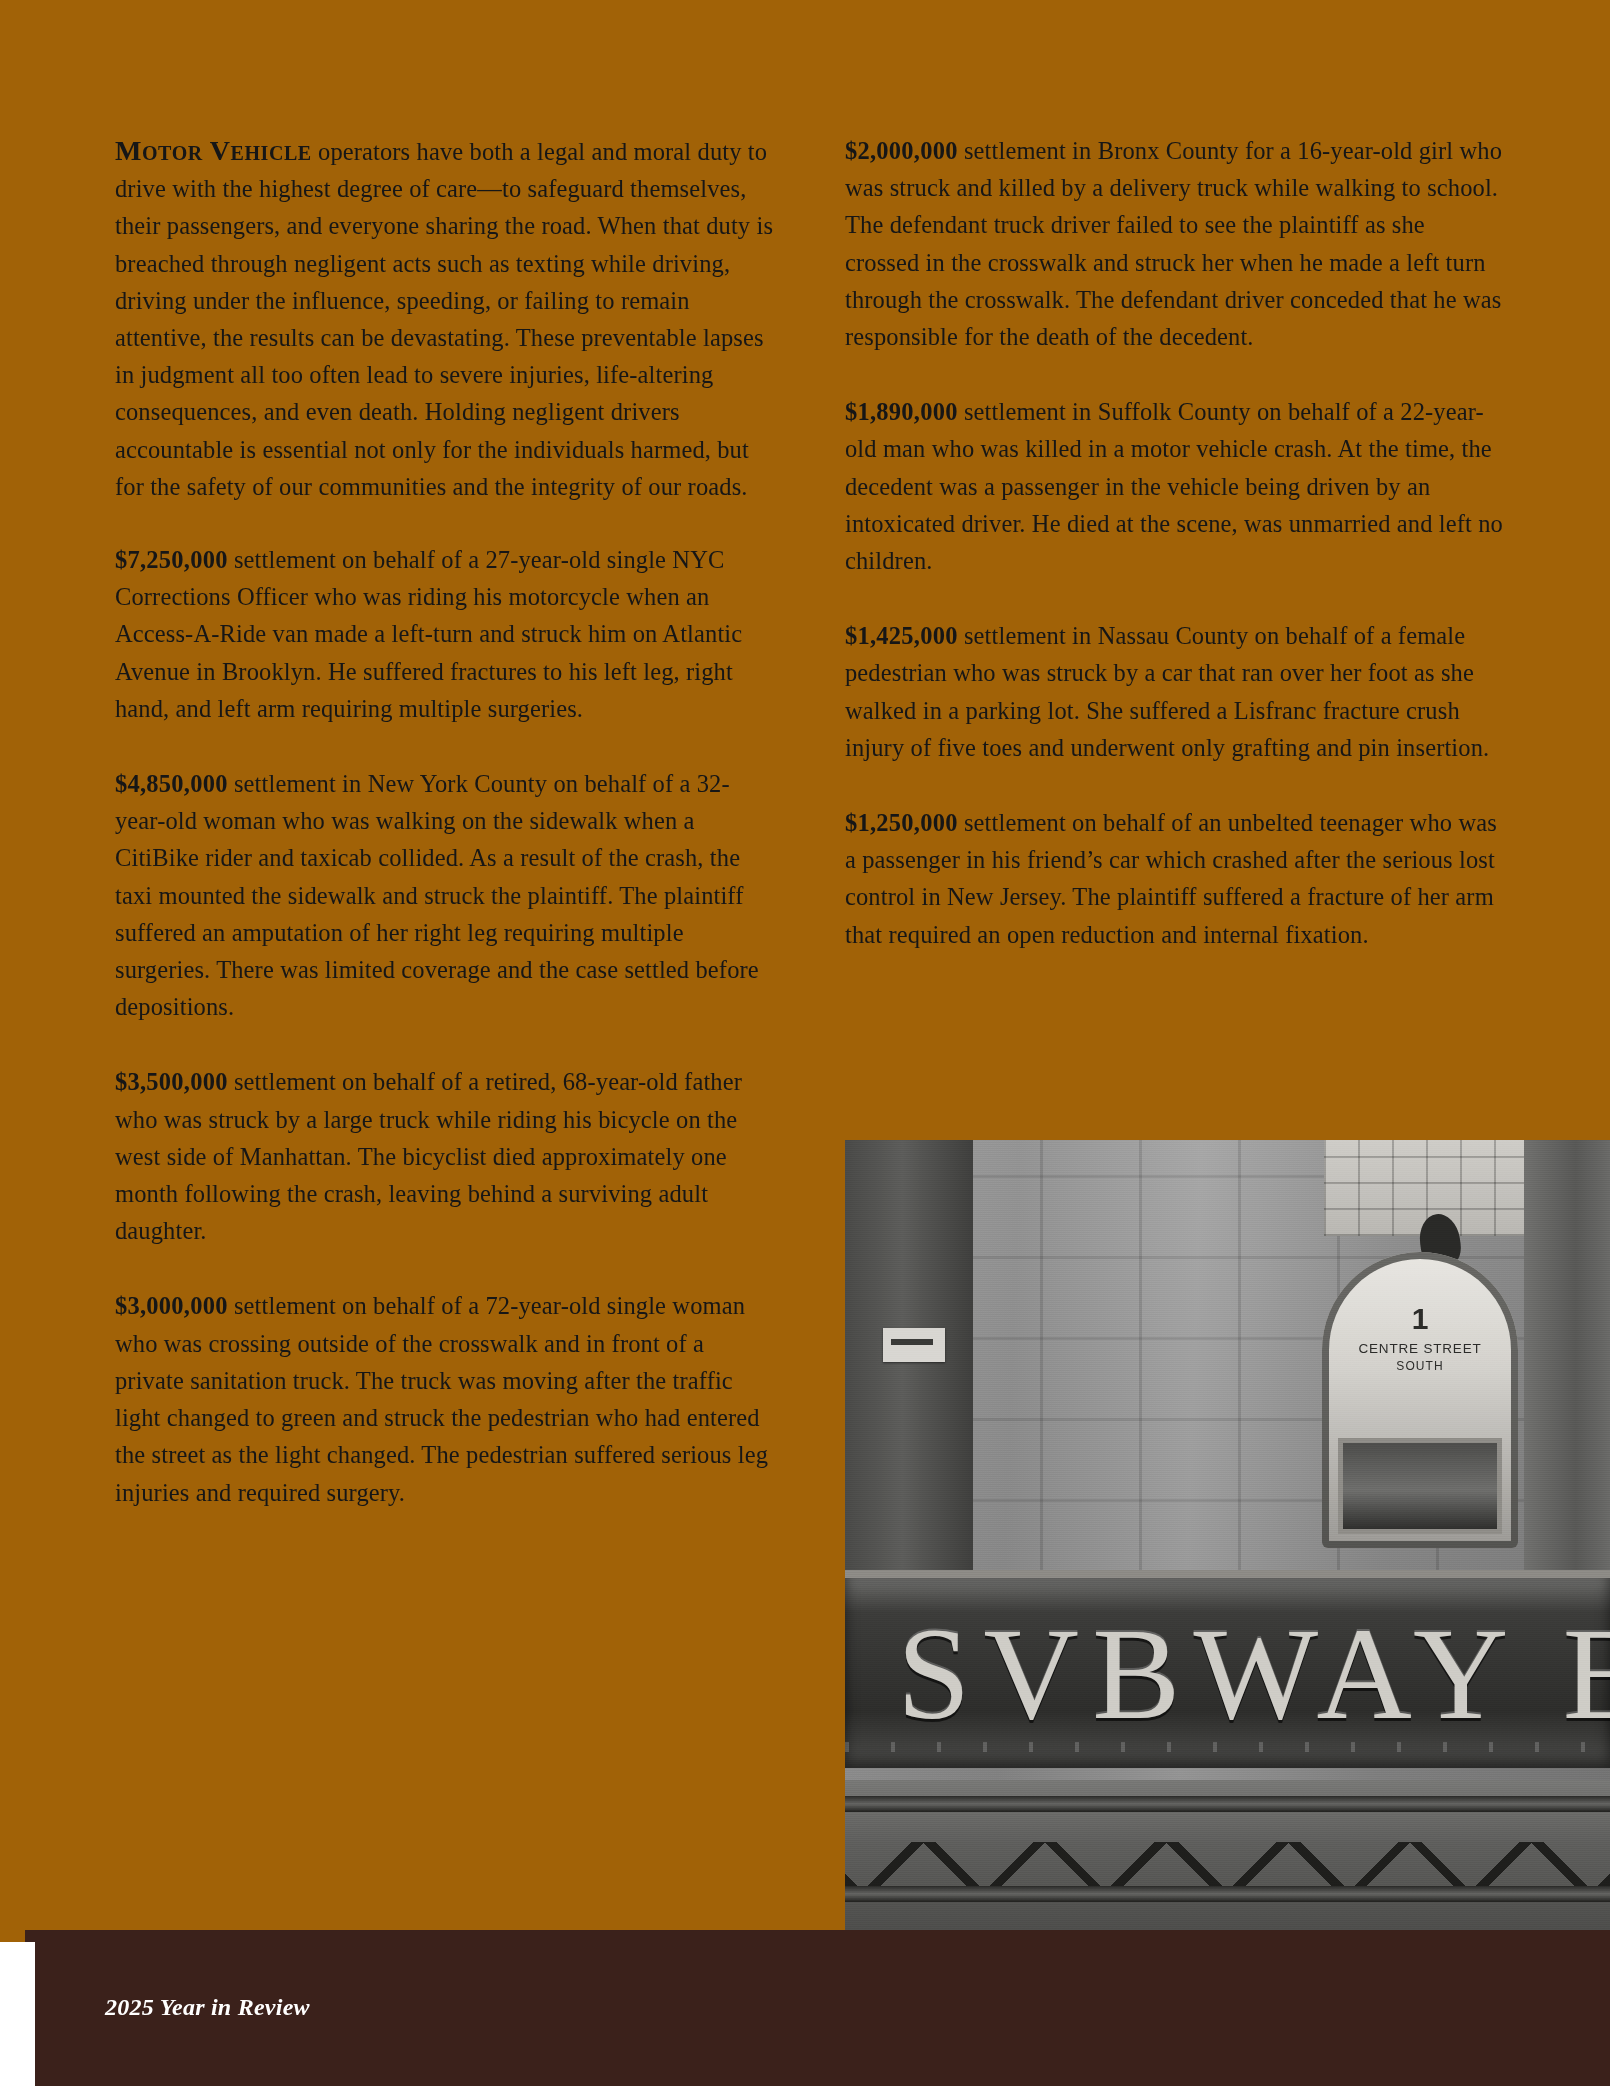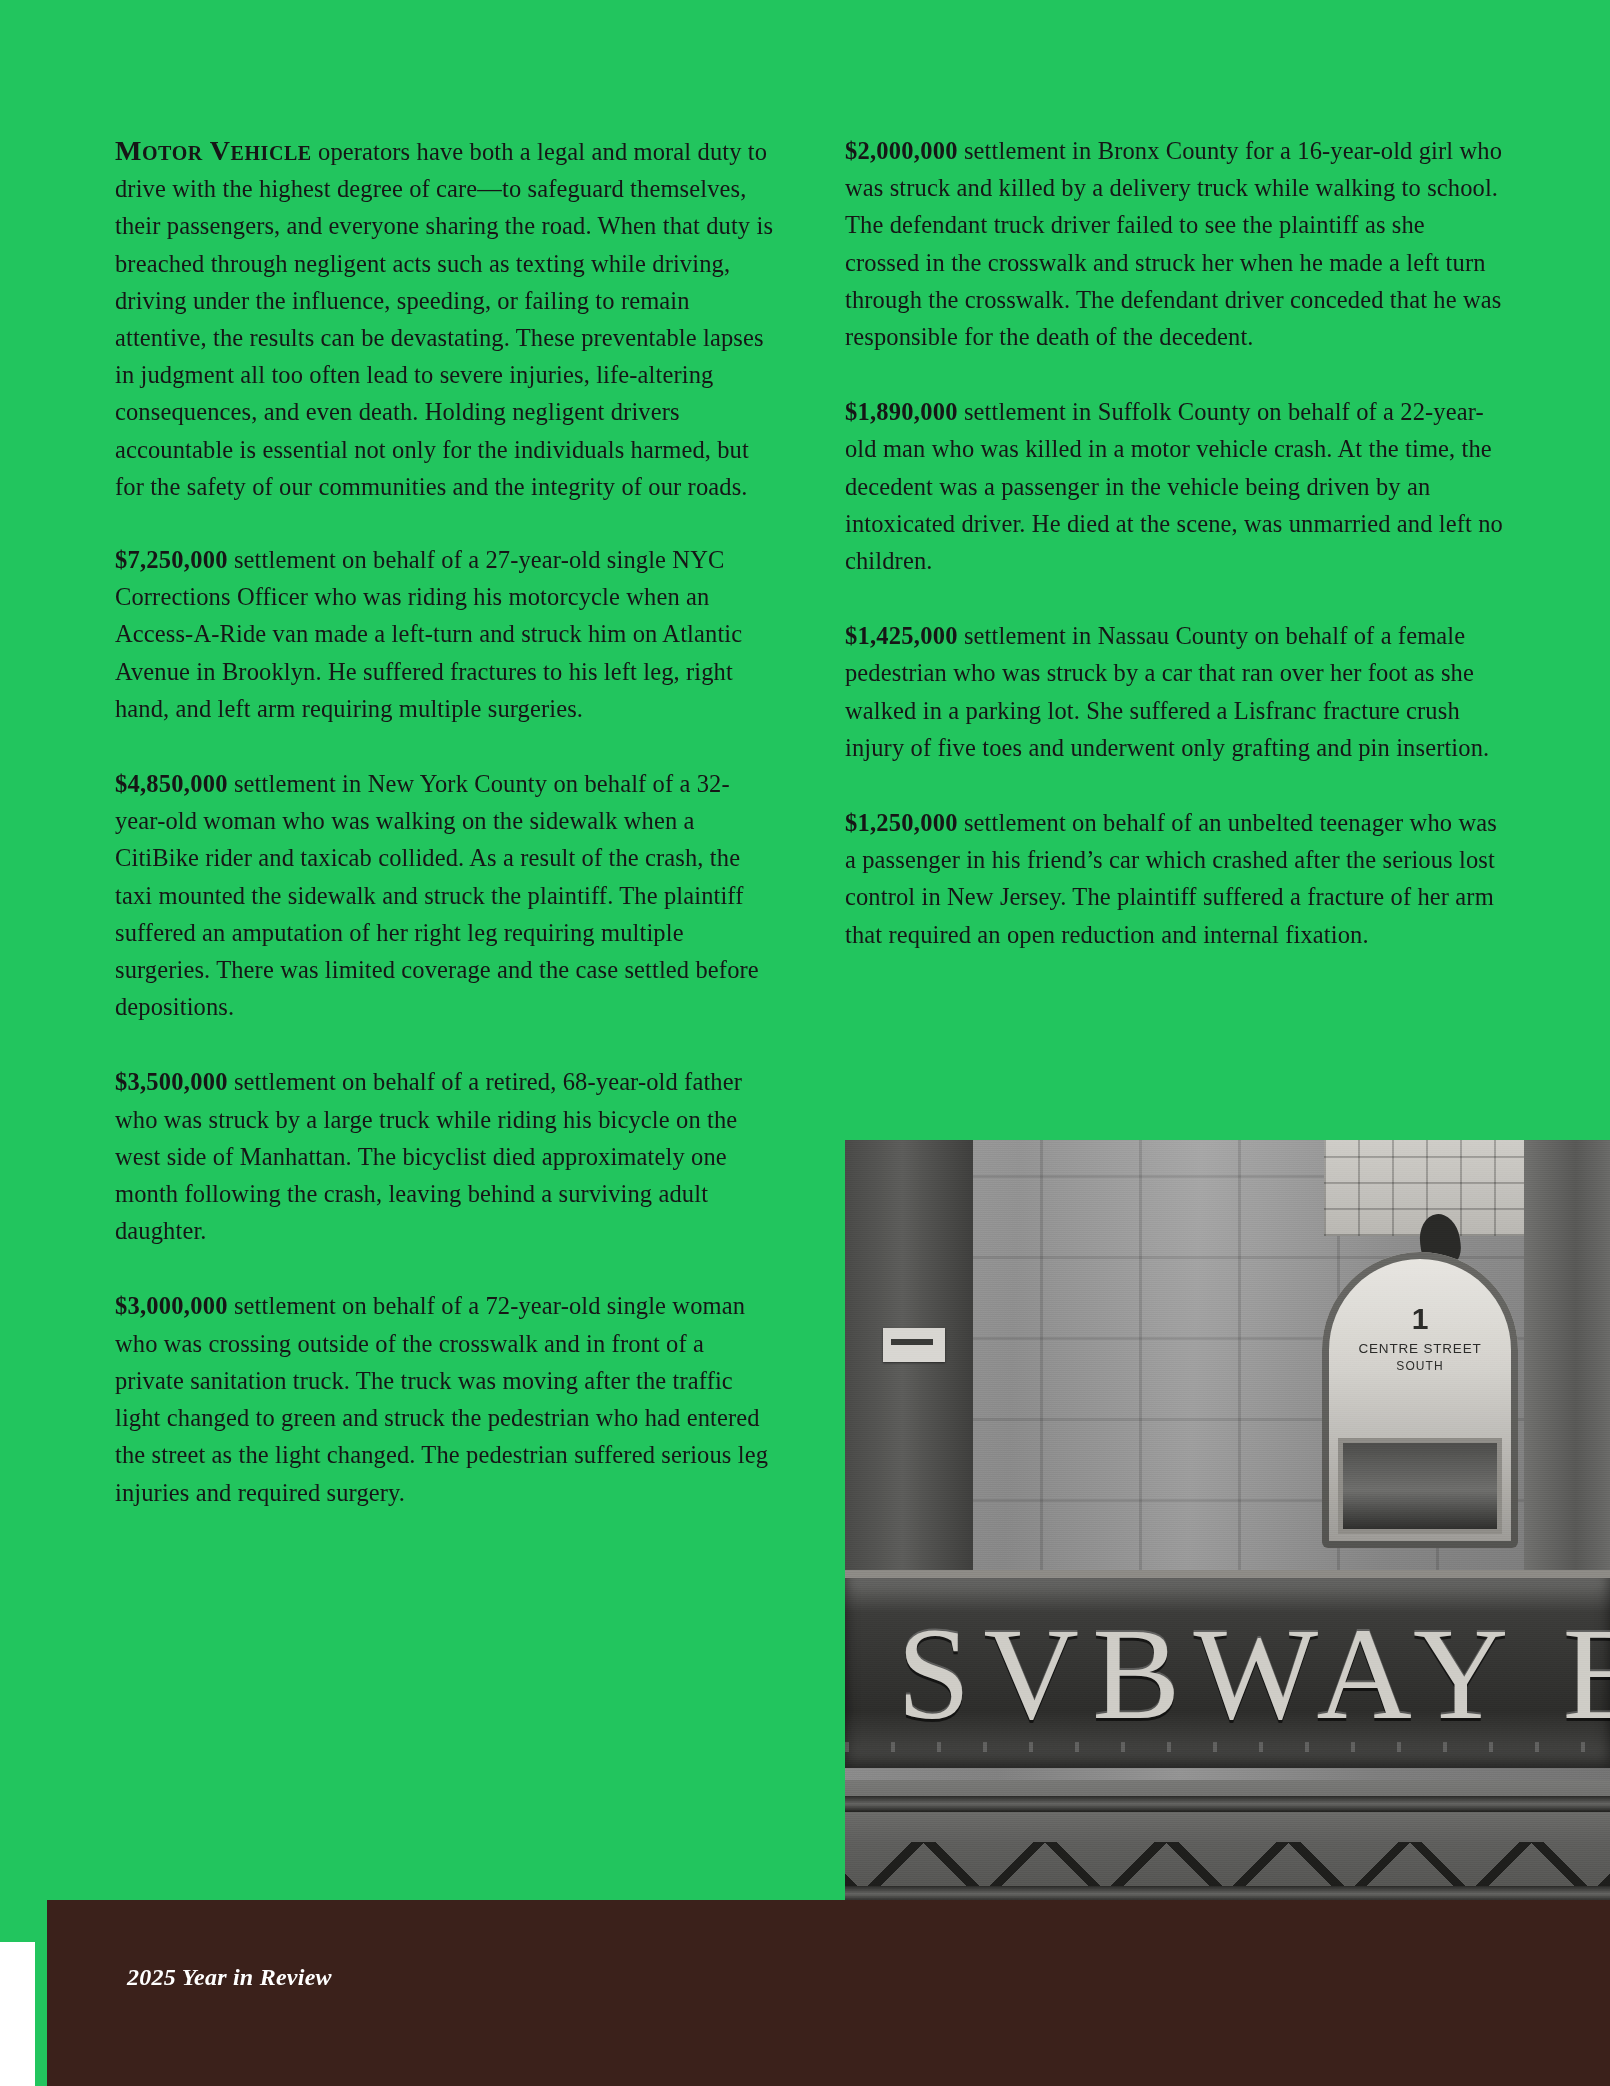--- a/index.html
+++ b/index.html
@@ -12,21 +12,21 @@
     height: 2086px;
     position: relative;
     overflow: hidden;
     font-family: "Liberation Serif", "DejaVu Serif", serif;
     color: #1a1a1a;
   }
 
   .page {
     position: absolute;
     inset: 0;
-    background: #22c55e;
+    background: #a16207;
   }
 
   
   .columns {
     position: absolute;
     left: 115px;
     top: 132px;
     width: 1390px;
     display: flex;
     gap: 70px;
@@ -249,24 +249,24 @@
     inset: 0;
     pointer-events: none;
     background:
       repeating-linear-gradient(0deg, rgba(255,255,255,.028) 0 1px, rgba(0,0,0,.028) 1px 2px);
     mix-blend-mode: overlay;
   }
 
   
   .footer {
     position: absolute;
-    left: 47px;
+    left: 25px;
     right: 0;
     bottom: 0;
-    height: 186px;
+    height: 156px;
     background: #3b211b;
   }
   .footer-note {
     position: absolute;
     left: 80px;
     top: 64px;
     color: #ffffff;
     font-size: 24px;
     font-style: italic;
     font-weight: bold;

